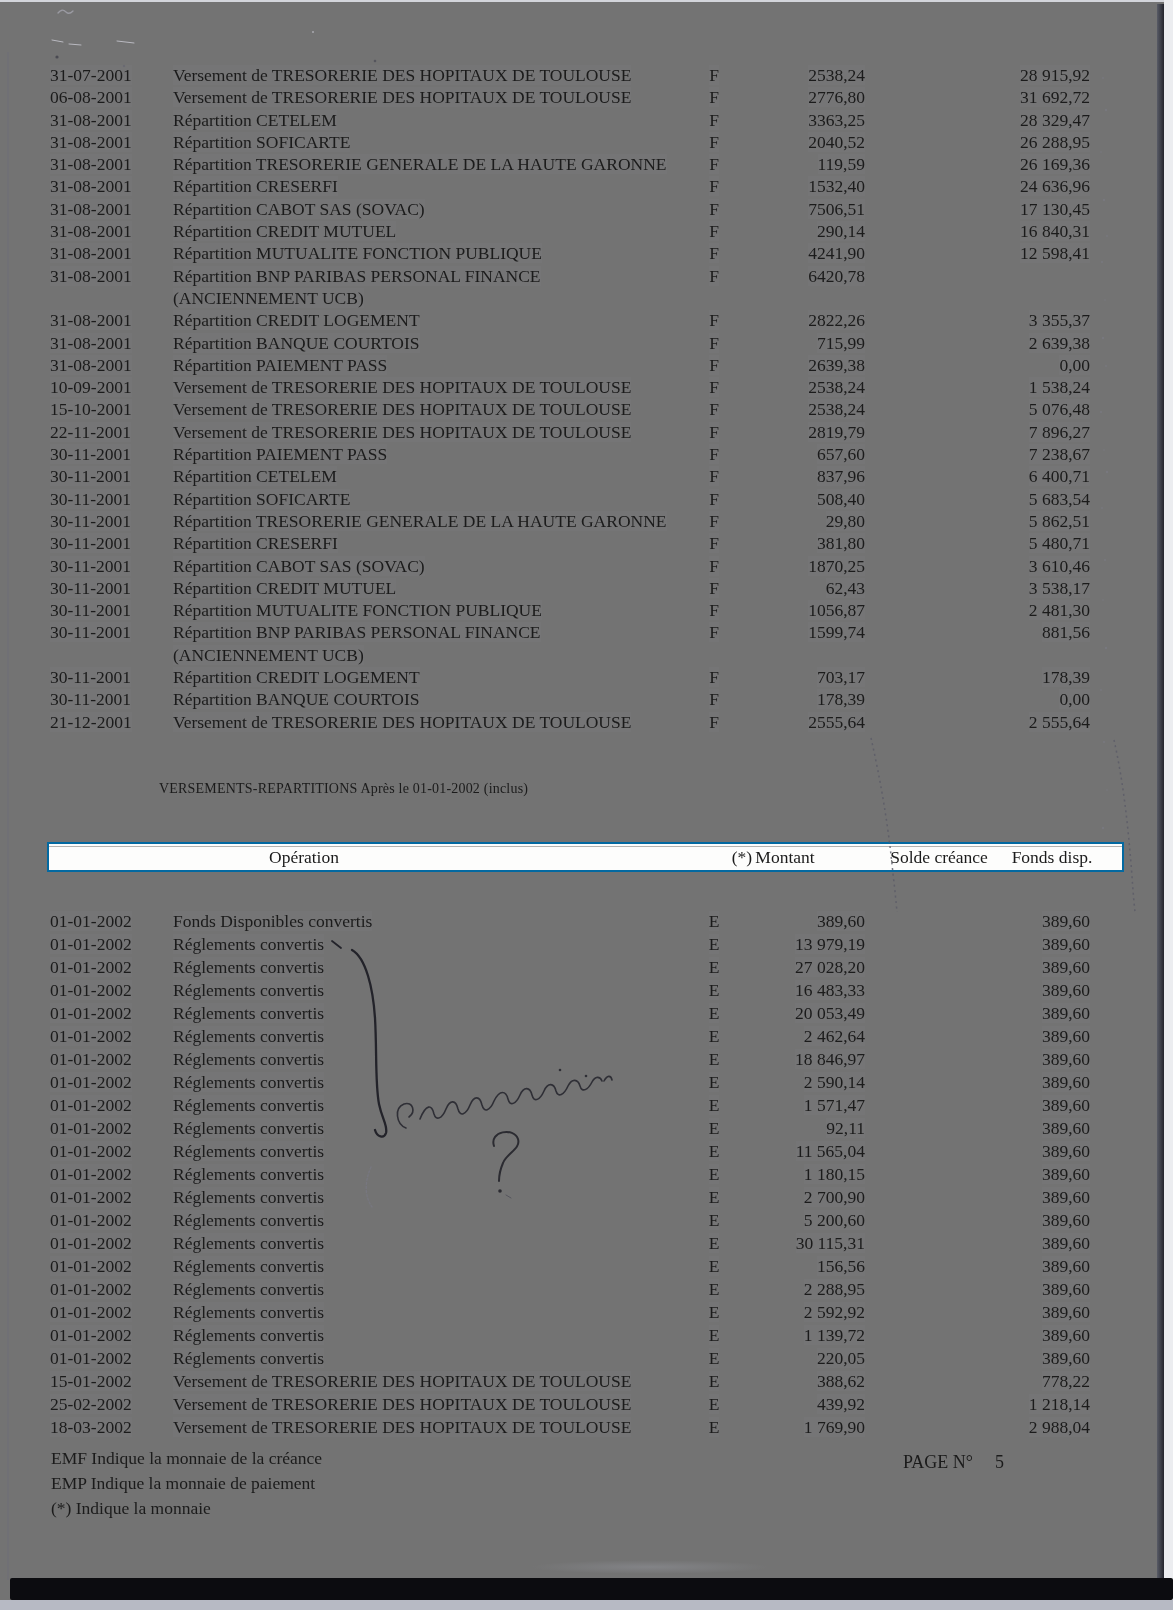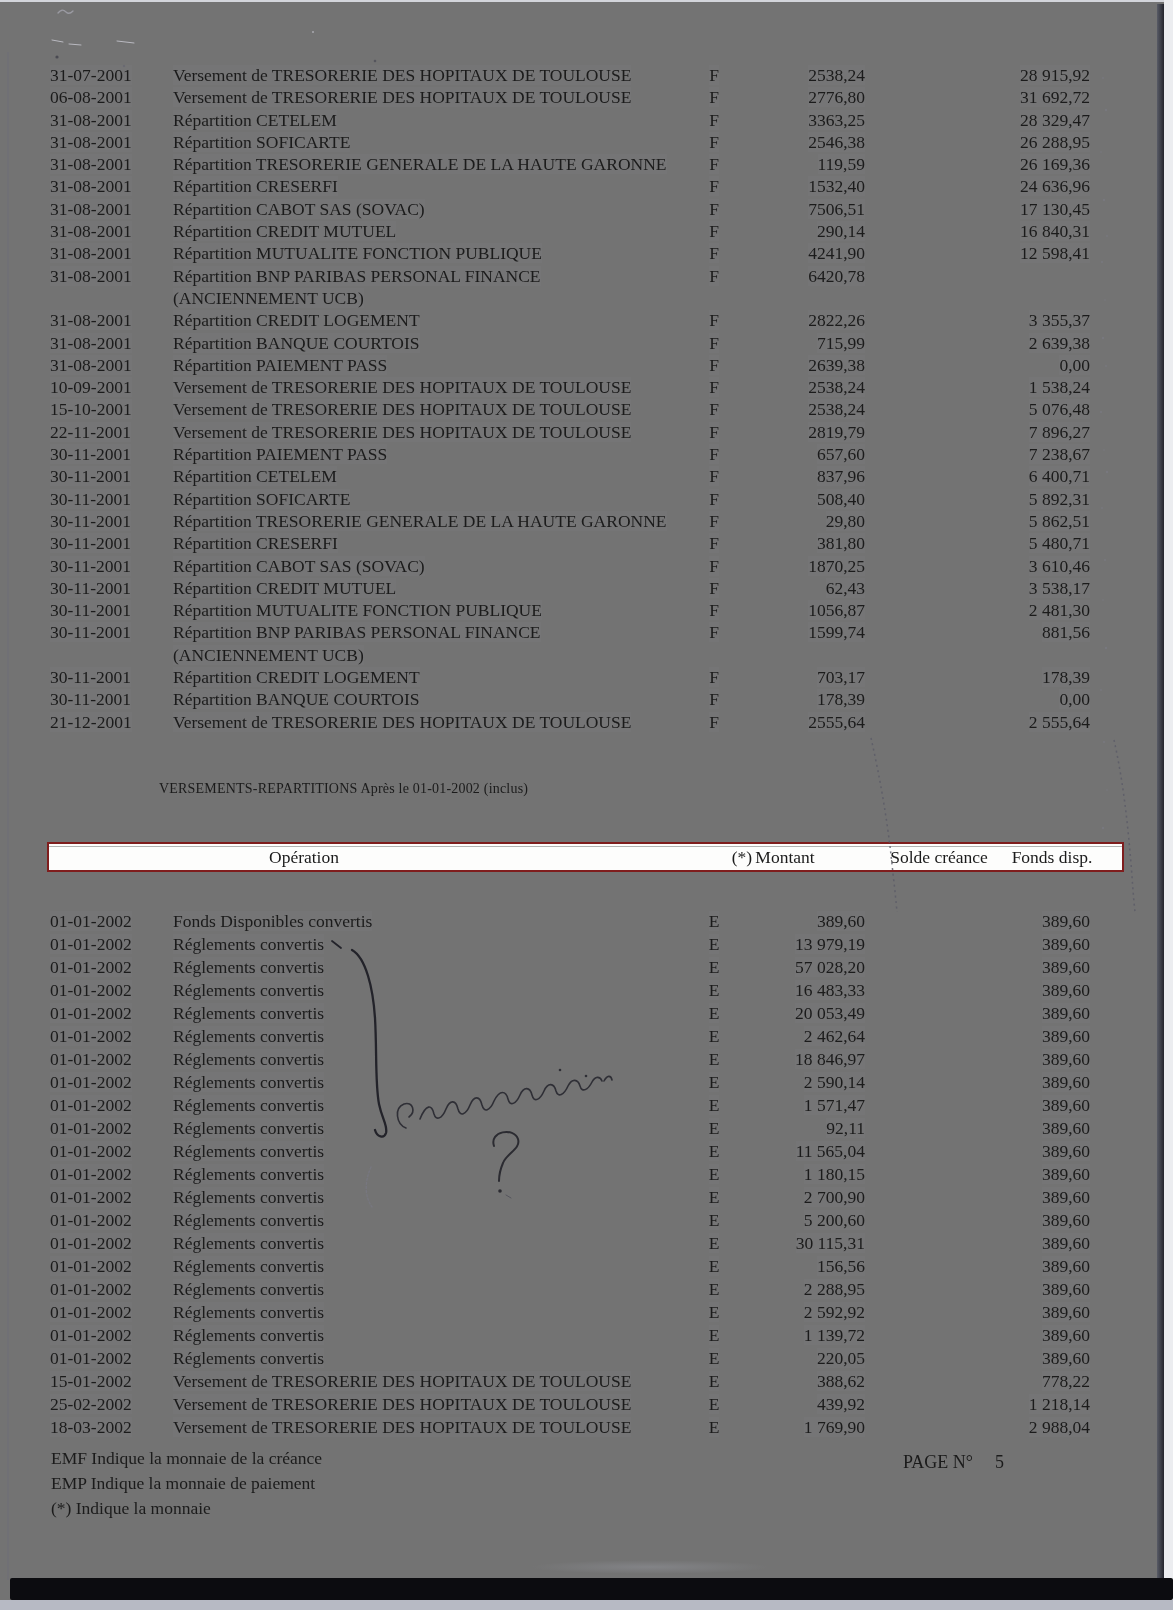--- a/index.html
+++ b/index.html
@@ -19,21 +19,21 @@
   .t1{top:64px;font-size:17.5px;line-height:22.3px;}
   .t2{top:910px;font-size:17.5px;line-height:23px;}
   .row{display:grid;grid-template-columns:123px 484px 114px 94px 225px;}
   .cell{white-space:nowrap;}
   .c-cur{text-align:center;}
   .c-mont,.c-fonds{text-align:right;}
   .sc{background:rgba(138,140,153,0.08);}
   
   .section-title{position:absolute;left:159px;top:781px;font-size:14px;font-weight:normal;letter-spacing:.2px;}
   
-  .header-box{position:absolute;left:47px;top:842px;width:1077px;height:30px;border:2px solid #7f1d1d;
+  .header-box{position:absolute;left:47px;top:842px;width:1077px;height:30px;border:2px solid #0369a1;
               background:#fdfdfc;box-sizing:border-box;font-size:17.5px;}
   .header-box::after{content:"";position:absolute;left:0;right:0;top:2px;height:1px;background:rgba(40,40,40,.35);}
   .header-box span{position:absolute;top:50%;transform:translate(-50%,-50%);white-space:nowrap;}
   .h-op{left:255px;} .h-star{left:693px;} .h-mont{left:736px;} .h-solde{left:890px;} .h-fonds{left:1003px;}
   
   .footer{position:absolute;left:51px;top:1446px;font-size:17.5px;line-height:25px;}
   .pageno{position:absolute;left:903px;top:1452px;font-size:18px;}
   .pageno .pn{margin-left:22px;}
   
   .annot{position:absolute;left:0;top:0;pointer-events:none;}
@@ -70,21 +70,21 @@
         <span class="cell c-date"><span class="sc">31-08-2001</span></span>
         <span class="cell c-desc"><span class="sc">Répartition CETELEM</span></span>
         <span class="cell c-cur"><span class="sc">F</span></span>
         <span class="cell c-mont"><span class="sc">3363,25</span></span>
         <span class="cell c-fonds"><span class="sc">28 329,47</span></span>
       </div>
       <div class="row">
         <span class="cell c-date"><span class="sc">31-08-2001</span></span>
         <span class="cell c-desc"><span class="sc">Répartition SOFICARTE</span></span>
         <span class="cell c-cur"><span class="sc">F</span></span>
-        <span class="cell c-mont"><span class="sc">2546,38</span></span>
+        <span class="cell c-mont"><span class="sc">2040,52</span></span>
         <span class="cell c-fonds"><span class="sc">26 288,95</span></span>
       </div>
       <div class="row">
         <span class="cell c-date"><span class="sc">31-08-2001</span></span>
         <span class="cell c-desc"><span class="sc">Répartition TRESORERIE GENERALE DE LA HAUTE GARONNE</span></span>
         <span class="cell c-cur"><span class="sc">F</span></span>
         <span class="cell c-mont"><span class="sc">119,59</span></span>
         <span class="cell c-fonds"><span class="sc">26 169,36</span></span>
       </div>
       <div class="row">
@@ -175,21 +175,21 @@
         <span class="cell c-desc"><span class="sc">Répartition CETELEM</span></span>
         <span class="cell c-cur"><span class="sc">F</span></span>
         <span class="cell c-mont"><span class="sc">837,96</span></span>
         <span class="cell c-fonds"><span class="sc">6 400,71</span></span>
       </div>
       <div class="row">
         <span class="cell c-date"><span class="sc">30-11-2001</span></span>
         <span class="cell c-desc"><span class="sc">Répartition SOFICARTE</span></span>
         <span class="cell c-cur"><span class="sc">F</span></span>
         <span class="cell c-mont"><span class="sc">508,40</span></span>
-        <span class="cell c-fonds"><span class="sc">5 892,31</span></span>
+        <span class="cell c-fonds"><span class="sc">5 683,54</span></span>
       </div>
       <div class="row">
         <span class="cell c-date"><span class="sc">30-11-2001</span></span>
         <span class="cell c-desc"><span class="sc">Répartition TRESORERIE GENERALE DE LA HAUTE GARONNE</span></span>
         <span class="cell c-cur"><span class="sc">F</span></span>
         <span class="cell c-mont"><span class="sc">29,80</span></span>
         <span class="cell c-fonds"><span class="sc">5 862,51</span></span>
       </div>
       <div class="row">
         <span class="cell c-date"><span class="sc">30-11-2001</span></span>
@@ -271,21 +271,21 @@
         <span class="cell c-date"><span class="sc">01-01-2002</span></span>
         <span class="cell c-desc"><span class="sc">Réglements convertis</span></span>
         <span class="cell c-cur"><span class="sc">E</span></span>
         <span class="cell c-mont"><span class="sc">13 979,19</span></span>
         <span class="cell c-fonds"><span class="sc">389,60</span></span>
       </div>
       <div class="row">
         <span class="cell c-date"><span class="sc">01-01-2002</span></span>
         <span class="cell c-desc"><span class="sc">Réglements convertis</span></span>
         <span class="cell c-cur"><span class="sc">E</span></span>
-        <span class="cell c-mont"><span class="sc">57 028,20</span></span>
+        <span class="cell c-mont"><span class="sc">27 028,20</span></span>
         <span class="cell c-fonds"><span class="sc">389,60</span></span>
       </div>
       <div class="row">
         <span class="cell c-date"><span class="sc">01-01-2002</span></span>
         <span class="cell c-desc"><span class="sc">Réglements convertis</span></span>
         <span class="cell c-cur"><span class="sc">E</span></span>
         <span class="cell c-mont"><span class="sc">16 483,33</span></span>
         <span class="cell c-fonds"><span class="sc">389,60</span></span>
       </div>
       <div class="row">

